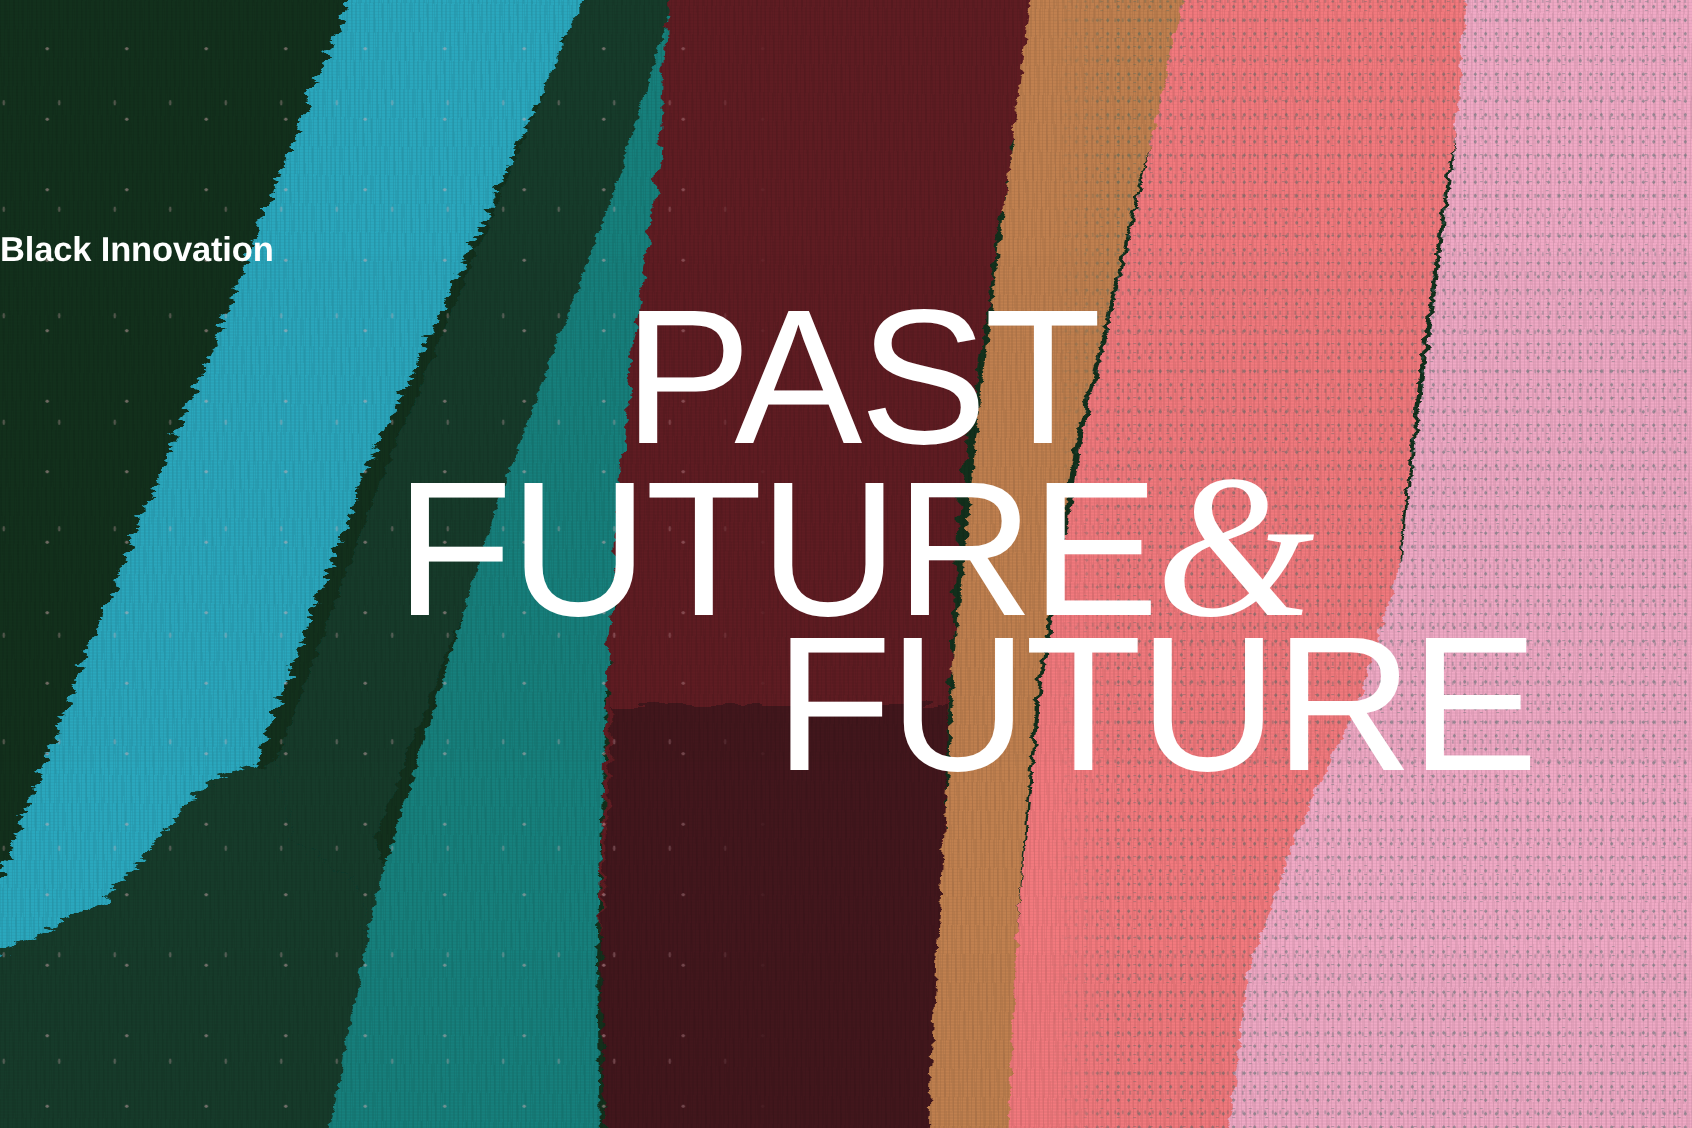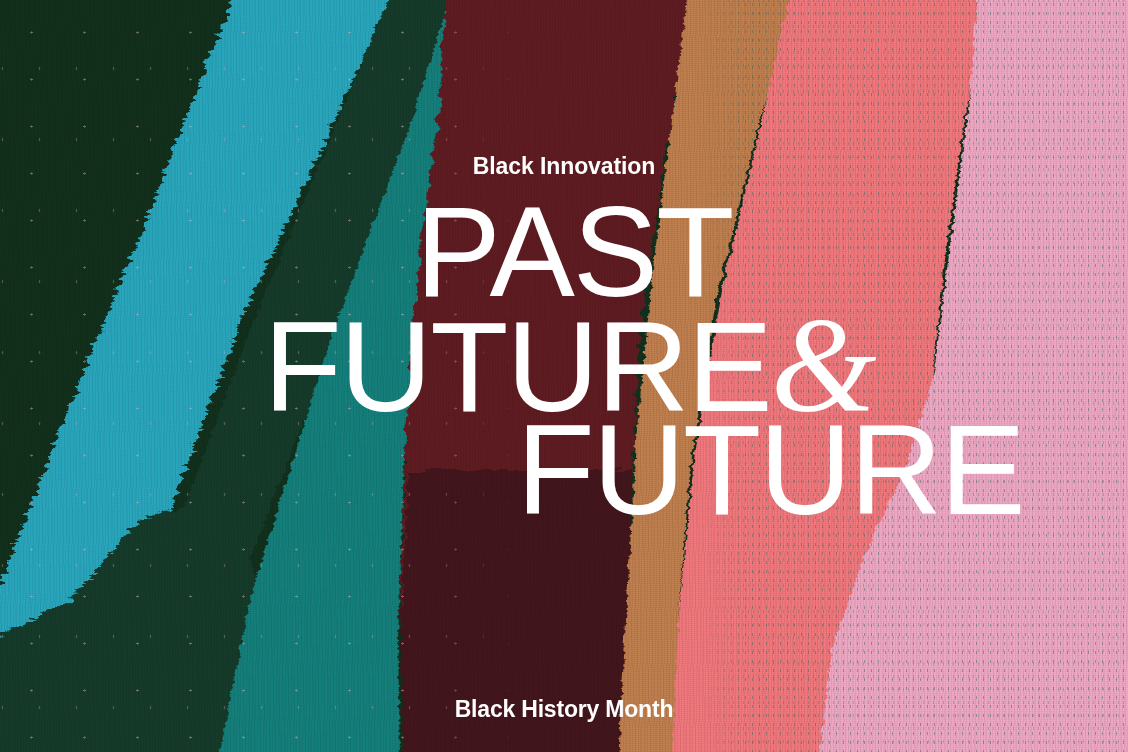--- a/index.html
+++ b/index.html
@@ -74,21 +74,20 @@
     position: absolute;
     inset: 0;
     color: #ffffff;
   }
 
   .eyebrow {
     position: absolute;
     top: 155px;
     left: 0;
     width: 1128px;
-    text-align: center;
     font-size: 23px;
     font-weight: 600;
     letter-spacing: -0.1px;
     line-height: 1;
   }
 
   .footline {
     position: absolute;
     top: 698px;
     left: 0;
@@ -170,16 +169,15 @@
   <div class="type-layer">
 
     <div class="eyebrow">Black Innovation</div>
 
     <div class="headline line-1">PAST</div>
 
     <div class="headline line-2"><span>FUTURE</span><span class="amp">&amp;</span></div>
 
     <div class="headline line-3">FUTURE</div>
 
-    <div class="footline">Black History Month</div>
   </div>
 
 </div>
 
 </body></html>

